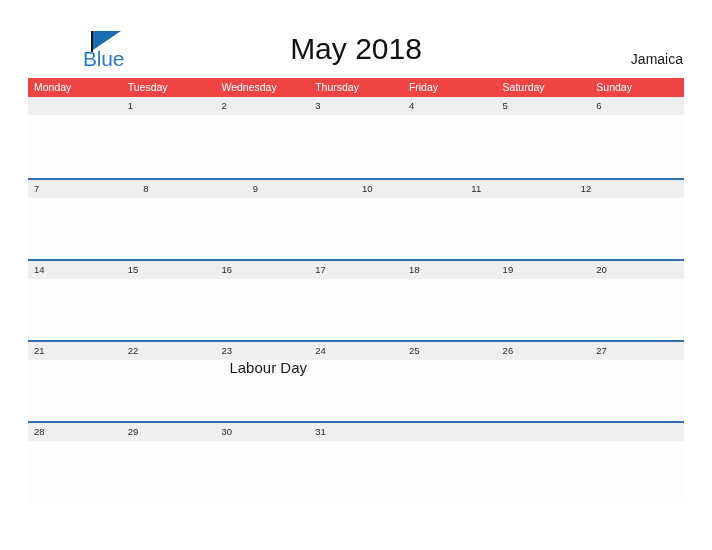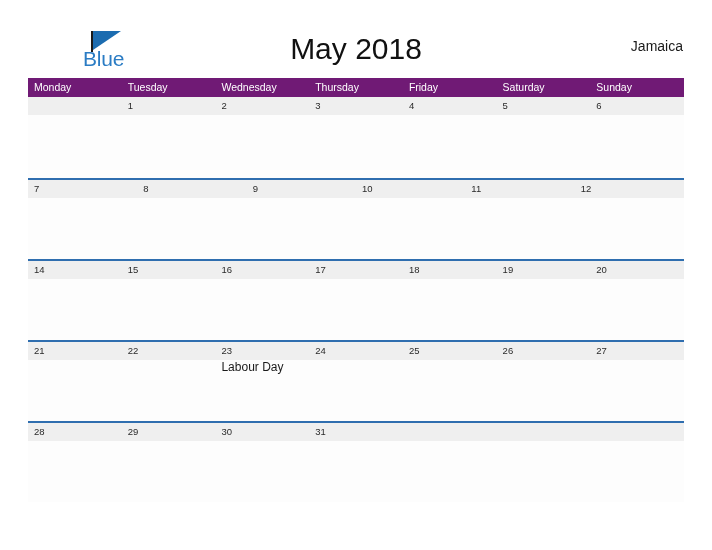--- a/index.html
+++ b/index.html
@@ -85,38 +85,38 @@
     text-align: center;
     font-size: 30px;
     color: #111111;
     line-height: 38px;
   }
 
   
   .country {
     position: absolute;
     right: 29px;
-    top: 37px;
+    top: 50px;
     font-size: 14px;
     color: #1a1a1a;
     line-height: 18px;
   }
 
   
   .calendar {
     position: absolute;
     left: 28px;
     top: 78px;
     width: 656px;
   }
   .dow-row {
     display: flex;
     width: 656px;
     height: 19px;
-    background: #701a75;
+    background: #ef4444;
     align-items: flex-end;
   }
   .dow-cell {
     flex: 1 1 0;
     font-size: 10.5px;
     color: #ffffff;
     line-height: 19px;
     padding-left: 6px;
     box-sizing: border-box;
     white-space: nowrap;
@@ -156,26 +156,27 @@
     padding-top: 2px;
   }
   .day-num {
     font-size: 9.5px;
     color: #2a2a2a;
     line-height: 14px;
     display: block;
     height: 14px;
   }
   .day-event {
-    font-size: 12px;
+    font-size: 15px;
     color: #1a1a1a;
     line-height: 13px;
     margin-top: 3px;
     display: block;
     white-space: nowrap;
+    margin-left: 8px;
   }
 </style>
 </head>
 <body>
 
 <div class="page">
 
   <div class="topbar">
 
     <div class="logo">

